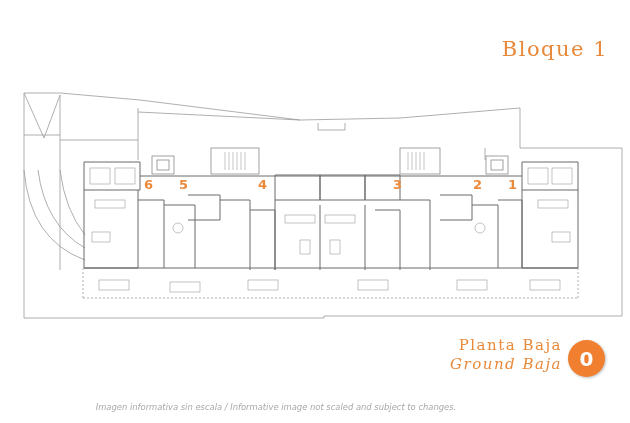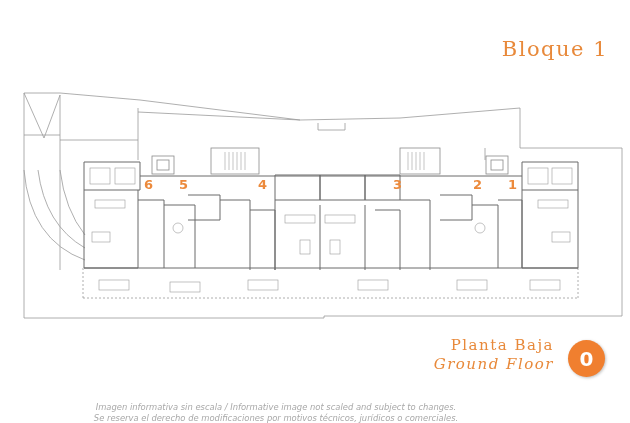--- a/index.html
+++ b/index.html
@@ -1,19 +1,19 @@
 <!DOCTYPE html>
 <html><head>
 <meta charset="utf-8">
 <style>
   html, body { margin:0; padding:0; background:#ffffff; }
   body { width:630px; height:423px; position:relative; overflow:hidden; font-family:"DejaVu Sans", sans-serif; }
   .title { position:absolute; right:22px; top:37px; font-family:"DejaVu Serif", serif; font-size:21px; color:#e8893a; letter-spacing:1.5px; }
   .plan { position:absolute; left:0; top:0; }
-  .floor-label { position:absolute; right:76px; top:336px; text-align:right; font-family:"DejaVu Serif", serif; color:#e8893a; line-height:19px; }
+  .floor-label { position:absolute; right:68px; top:336px; text-align:right; font-family:"DejaVu Serif", serif; color:#e8893a; line-height:19px; }
   .floor-label .es { font-size:15px; letter-spacing:1.5px; }
   .floor-label .en { font-size:15px; font-style:italic; letter-spacing:1.5px; }
   .floor-badge { position:absolute; left:568px; top:340px; width:37px; height:37px; border-radius:50%; background:#f07f2f; color:#fff; font-family:"DejaVu Sans", sans-serif; font-weight:bold; font-size:20px; display:flex; align-items:center; justify-content:center; box-shadow:1px 1px 3px rgba(0,0,0,0.25); }
   .disclaimer { position:absolute; left:0; width:552px; top:402px; text-align:center; font-family:"DejaVu Sans", sans-serif; font-style:italic; font-size:8.4px; color:#a8a8a8; line-height:11px; }
   .unit-num { font-family:"DejaVu Sans", sans-serif; font-weight:bold; font-size:13px; fill:#ec8a3c; }
 </style>
 </head>
 <body>
 
 <div class="title">Bloque 1</div>
@@ -116,20 +116,19 @@
     <text class="unit-num" x="179" y="189">5</text>
     <text class="unit-num" x="258" y="189">4</text>
     <text class="unit-num" x="393" y="189">3</text>
     <text class="unit-num" x="473" y="189">2</text>
     <text class="unit-num" x="508" y="189">1</text>
   </g>
 </svg>
 
 <div class="floor-label">
   <div class="es">Planta Baja</div>
-  <div class="en">Ground Floor</div>
+  <div class="en">Ground Baja</div>
 </div>
 <div class="floor-badge">0</div>
 
 <div class="disclaimer">
   <div>Imagen informativa sin escala /  Informative image not scaled and subject to changes.</div>
-  <div>Se reserva el derecho de modificaciones por motivos técnicos, jurídicos o comerciales.</div>
 </div>
 
 </body></html>

